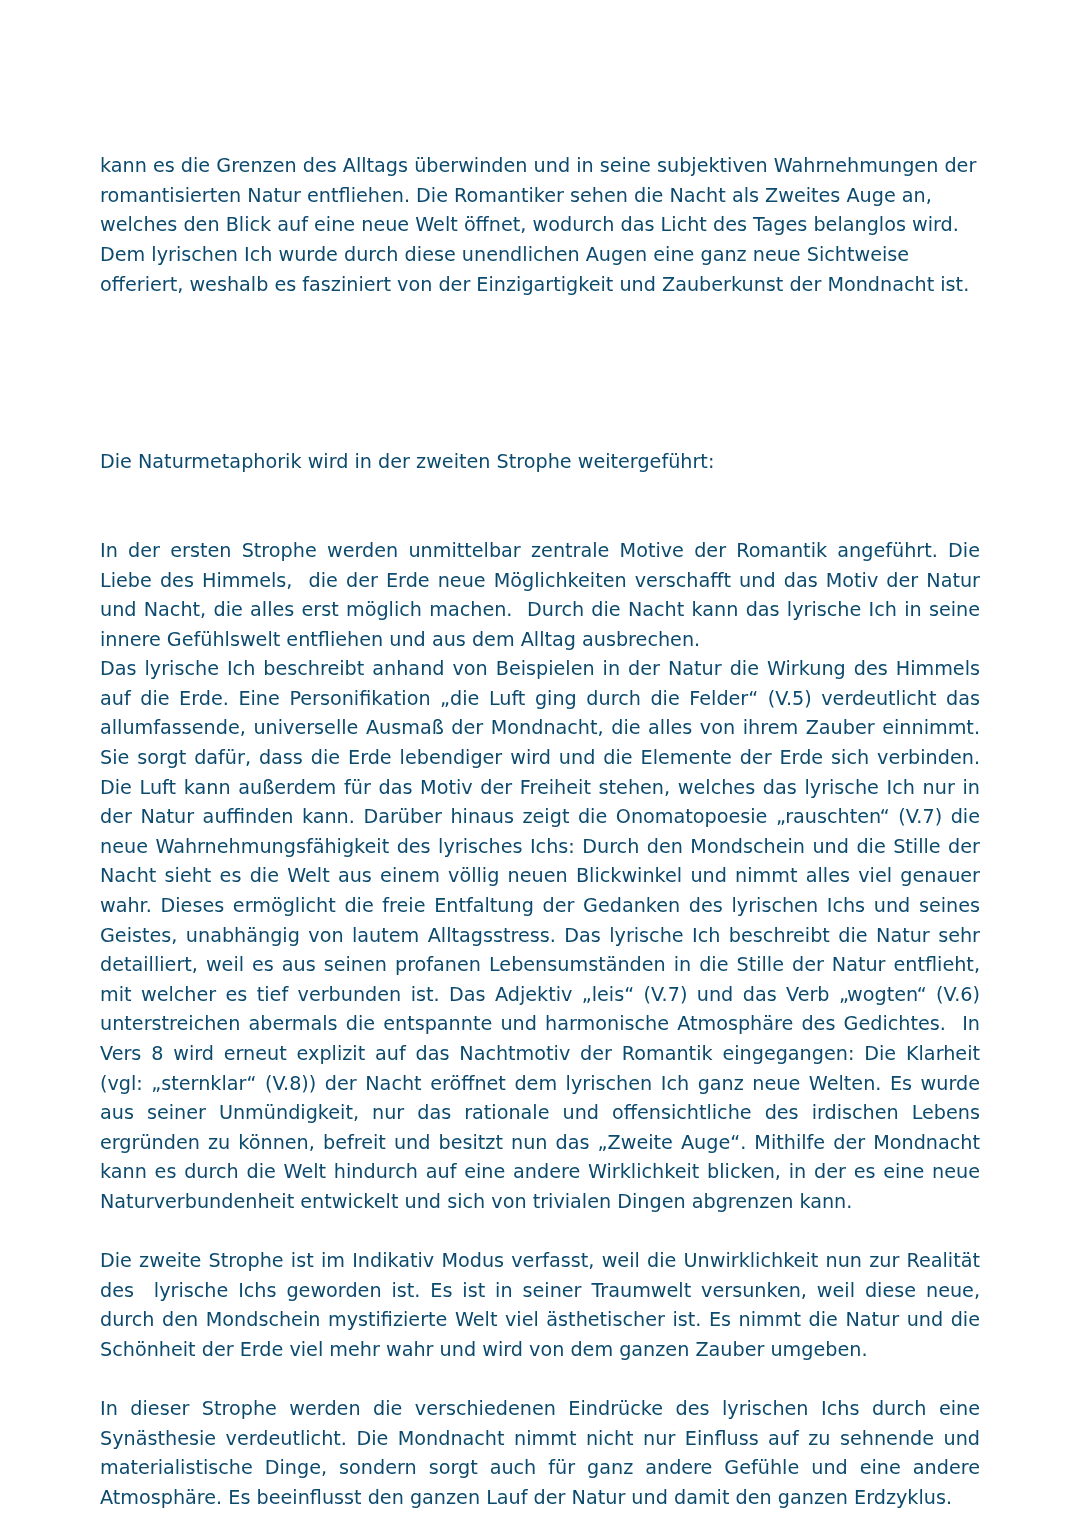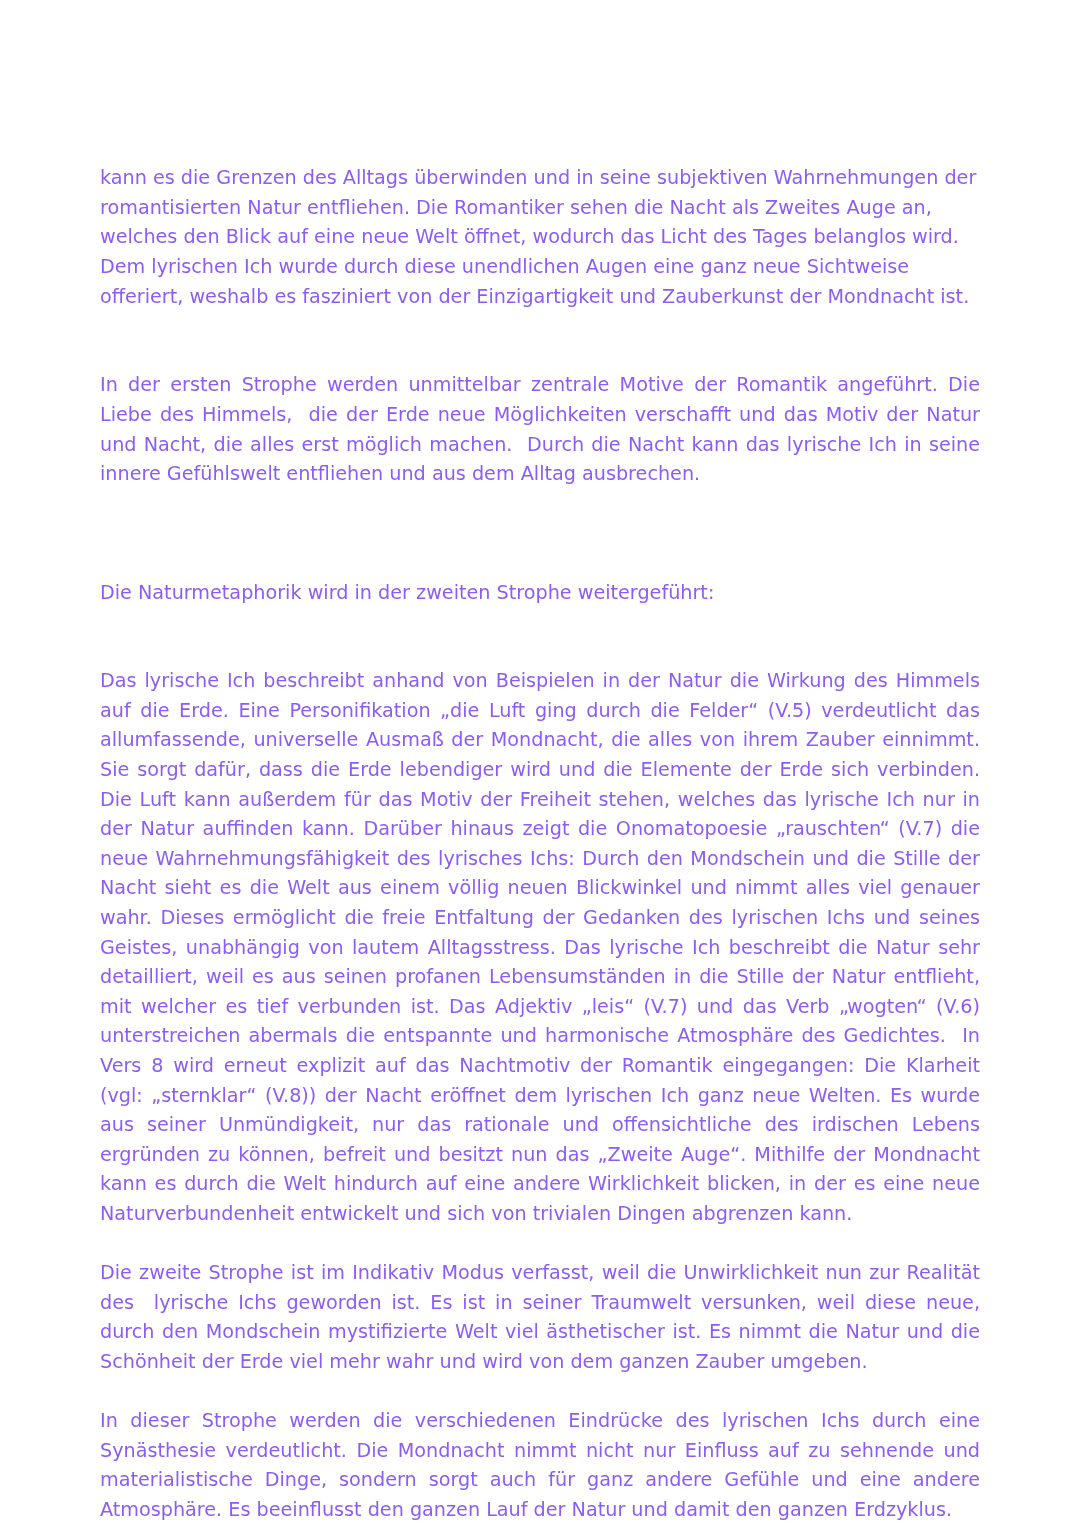--- a/index.html
+++ b/index.html
@@ -11,26 +11,26 @@
     position: relative;
     width: 1080px;
     height: 1527px;
     background: #ffffff;
     box-sizing: border-box;
     overflow: hidden;
   }
   .text-body {
     position: absolute;
     left: 100px;
-    top: 104px;
+    top: 92px;
     width: 880px;
     font-family: "DejaVu Sans", "Liberation Sans", sans-serif;
     font-size: 19.2px;
     line-height: 29.6px;
-    color: #8b5cf6;
+    color: #0c4a6e;
     -webkit-font-smoothing: antialiased;
   }
   p.para {
     margin: 0 0 0 0;
     text-align: justify;
     text-justify: inter-word;
     white-space: pre-wrap;
     hyphens: none;
   }
   p.para.gap {
@@ -44,25 +44,25 @@
 </style>
 </head>
 <body>
 
 <div class="page">
   <div class="text-body">
 
     <p class="para">
       <span class="line-left">kann es die Grenzen des Alltags überwinden und in seine subjektiven Wahrnehmungen der romantisierten Natur entfliehen. Die Romantiker sehen die Nacht als Zweites Auge an, welches den Blick auf eine neue Welt öffnet, wodurch das Licht des Tages belanglos wird. Dem lyrischen Ich wurde durch diese unendlichen Augen eine ganz neue Sichtweise offeriert, weshalb es fasziniert von der Einzigartigkeit und Zauberkunst der Mondnacht ist.</span>
     </p>
-    <p class="para">In der ersten Strophe werden unmittelbar zentrale Motive der Romantik angeführt. Die Liebe des Himmels,  die der Erde neue Möglichkeiten verschafft und das Motiv der Natur und Nacht, die alles erst möglich machen.  Durch die Nacht kann das lyrische Ich in seine innere Gefühlswelt entfliehen und aus dem Alltag ausbrechen.</p>
-
     <p class="para gap">
       <span class="line-left">Die Naturmetaphorik wird in der zweiten Strophe weitergeführt:</span>
     </p>
+
+    <p class="para">In der ersten Strophe werden unmittelbar zentrale Motive der Romantik angeführt. Die Liebe des Himmels,  die der Erde neue Möglichkeiten verschafft und das Motiv der Natur und Nacht, die alles erst möglich machen.  Durch die Nacht kann das lyrische Ich in seine innere Gefühlswelt entfliehen und aus dem Alltag ausbrechen.</p>
     <p class="para">Das lyrische Ich beschreibt anhand von Beispielen in der Natur die Wirkung des Himmels auf die Erde. Eine Personifikation „die Luft ging durch die Felder“ (V.5) verdeutlicht das allumfassende, universelle Ausmaß der Mondnacht, die alles von ihrem Zauber einnimmt. Sie sorgt dafür, dass die Erde lebendiger wird und die Elemente der Erde sich verbinden. Die Luft kann außerdem für das Motiv der Freiheit stehen, welches das lyrische Ich nur in der Natur auffinden kann. Darüber hinaus zeigt die Onomatopoesie „rauschten“ (V.7) die neue Wahrnehmungsfähigkeit des lyrisches Ichs: Durch den Mondschein und die Stille der Nacht sieht es die Welt aus einem völlig neuen Blickwinkel und nimmt alles viel genauer wahr. Dieses ermöglicht die freie Entfaltung der Gedanken des lyrischen Ichs und seines Geistes, unabhängig von lautem Alltagsstress. Das lyrische Ich beschreibt die Natur sehr detailliert, weil es aus seinen profanen Lebensumständen in die Stille der Natur entflieht, mit welcher es tief verbunden ist. Das Adjektiv „leis“ (V.7) und das Verb „wogten“ (V.6) unterstreichen abermals die entspannte und harmonische Atmosphäre des Gedichtes.  In Vers 8 wird erneut explizit auf das Nachtmotiv der Romantik eingegangen: Die Klarheit (vgl: „sternklar“ (V.8)) der Nacht eröffnet dem lyrischen Ich ganz neue Welten. Es wurde aus seiner Unmündigkeit, nur das rationale und offensichtliche des irdischen Lebens ergründen zu können, befreit und besitzt nun das „Zweite Auge“. Mithilfe der Mondnacht kann es durch die Welt hindurch auf eine andere Wirklichkeit blicken, in der es eine neue Naturverbundenheit entwickelt und sich von trivialen Dingen abgrenzen kann.</p>
 
     <p class="para gap">Die zweite Strophe ist im Indikativ Modus verfasst, weil die Unwirklichkeit nun zur Realität des  lyrische Ichs geworden ist. Es ist in seiner Traumwelt versunken, weil diese neue, durch den Mondschein mystifizierte Welt viel ästhetischer ist. Es nimmt die Natur und die Schönheit der Erde viel mehr wahr und wird von dem ganzen Zauber umgeben.</p>
 
     <p class="para gap">In dieser Strophe werden die verschiedenen Eindrücke des lyrischen Ichs durch eine Synästhesie verdeutlicht. Die Mondnacht nimmt nicht nur Einfluss auf zu sehnende und materialistische Dinge, sondern sorgt auch für ganz andere Gefühle und eine andere Atmosphäre. Es beeinflusst den ganzen Lauf der Natur und damit den ganzen Erdzyklus.</p>
 
   </div>
 </div>
 
 </body></html>

